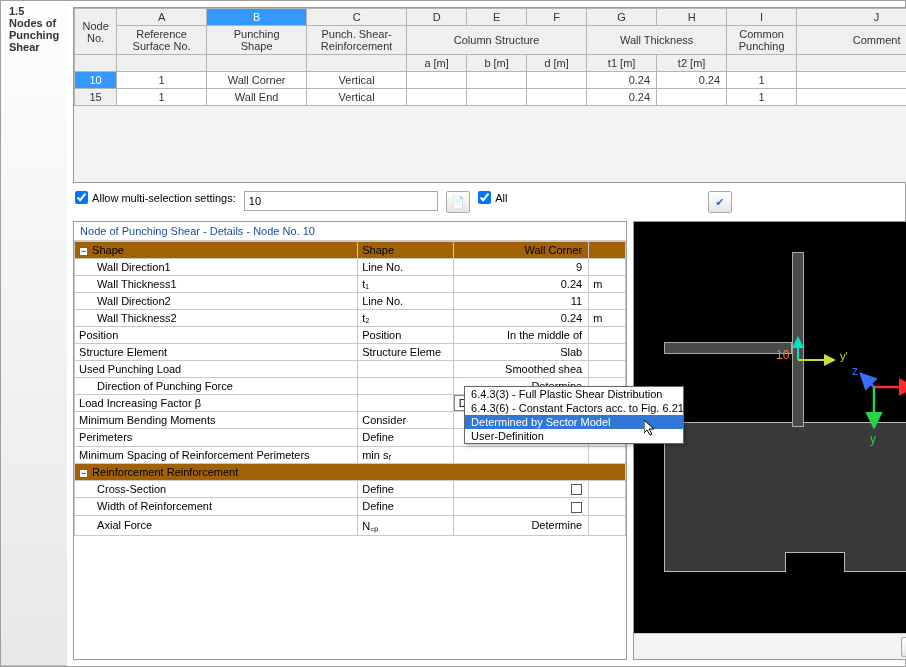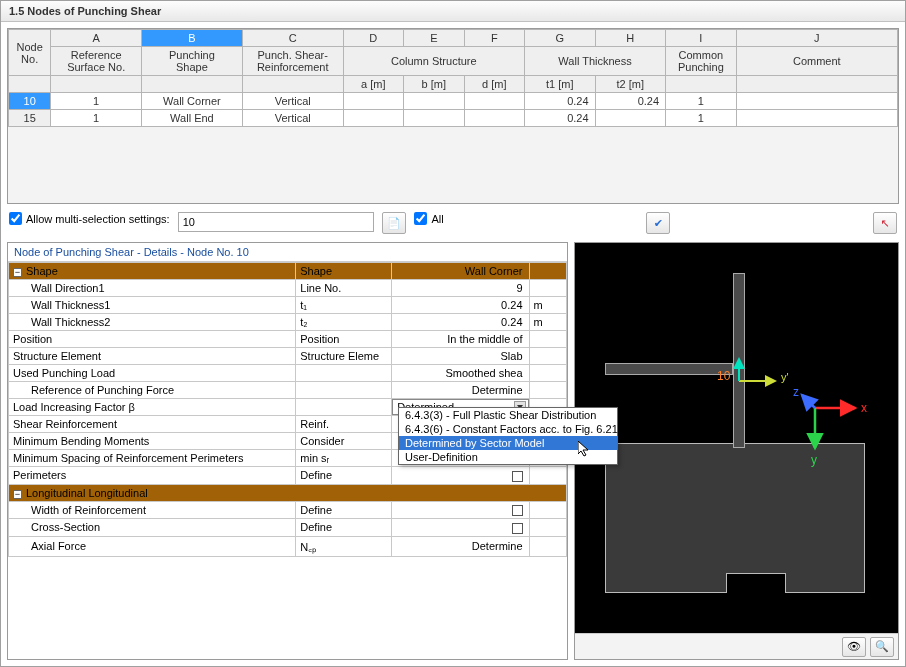--- a/index.html
+++ b/index.html
@@ -1,17 +1,17 @@
 <!DOCTYPE html>
 <html><head>
 <meta charset="utf-8">
 <style>
   * { box-sizing: border-box; margin: 0; padding: 0; font-family: Tahoma, Arial, sans-serif; font-size: 11px; }
   body { background: #f0f0f0; width: 906px; height: 667px; overflow: hidden; }
-  .window { width: 906px; height: 667px; background: #fff; border: 1px solid #a0a0a0; display: flex; flex-direction: column; }
+  .window { width: 906px; height: 667px; background: #fff; border: 1px solid #a0a0a0; display: flex; }
   .titlebar { background: linear-gradient(#fdfdfd,#e8e8e8); border-bottom: 1px solid #c0c0c0; padding: 4px 8px; font-weight: bold; color: #333; }
   .body { flex: 1; display:flex; flex-direction:column; padding: 6px 6px 6px 6px; gap:6px; }
 
   
   .grid-wrap { border:1px solid #9a9a9a; height:176px; background:#f3f3f3; overflow:hidden; }
   table.grid { border-collapse: collapse; width: 100%; table-layout: fixed; }
   table.grid th, table.grid td { border:1px solid #b5b5b5; padding:2px 4px; text-align:center; font-weight:normal; color:#333; background:#fff; white-space:nowrap; overflow:hidden; }
   table.grid th { background:#efefef; }
   table.grid th.colhead-top { background:#efefef; }
   table.grid th.selected { background:#3399ff; color:#fff; }
@@ -205,20 +205,26 @@
                 <td class="val">9</td>
                 <td class="unit"></td>
               </tr>
           <tr>
                 <td class="label indent">Wall Thickness1</td>
                 <td class="sub">t₁</td>
                 <td class="val">0.24</td>
                 <td class="unit">m</td>
               </tr>
           <tr>
+                <td class="label indent">Wall Direction2</td>
+                <td class="sub">Line No.</td>
+                <td class="val">11</td>
+                <td class="unit"></td>
+              </tr>
+          <tr>
                 <td class="label indent">Wall Thickness2</td>
                 <td class="sub">t₂</td>
                 <td class="val">0.24</td>
                 <td class="unit">m</td>
               </tr>
           <tr>
                 <td class="label">Position</td>
                 <td class="sub">Position</td>
                 <td class="val">In the middle of</td>
                 <td class="unit"></td>
@@ -229,71 +235,65 @@
                 <td class="val">Slab</td>
                 <td class="unit"></td>
               </tr>
           <tr>
                 <td class="label">Used Punching Load</td>
                 <td class="sub"></td>
                 <td class="val">Smoothed shea</td>
                 <td class="unit"></td>
               </tr>
           <tr>
-                <td class="label indent">Reference of Punching Force</td>
+                <td class="label indent">Direction of Punching Force</td>
                 <td class="sub"></td>
                 <td class="val">Determine</td>
                 <td class="unit"></td>
               </tr>
           <tr>
             <td class="label">Load Increasing Factor β</td>
             <td class="sub"></td>
             <td class="val" style="padding:0">
               <div class="combo">
                     <span>Determined</span>
                     <span class="arrow"></span>
                   </div>
             </td>
             <td class="unit"></td>
           </tr>
           <tr>
-                <td class="label">Shear Reinforcement</td>
-                <td class="sub">Reinf.</td>
-                <td class="val"></td>
-                <td class="unit"></td>
-              </tr>
-          <tr>
                 <td class="label">Minimum Bending Moments</td>
                 <td class="sub">Consider</td>
                 <td class="val"></td>
                 <td class="unit"></td>
               </tr>
           <tr>
+                <td class="label">Perimeters</td>
+                <td class="sub">Define</td>
+                <td class="val"><span class="cb"></span></td>
+                <td class="unit"></td>
+              </tr>
+          <tr>
                 <td class="label">Minimum Spacing of Reinforcement Perimeters</td>
                 <td class="sub">min sᵣ</td>
                 <td class="val"></td>
                 <td class="unit"></td>
               </tr>
-          <tr>
-                <td class="label">Perimeters</td>
+          <tr class="group">
+                <td class="label" colspan="4"><span class="toggle">−</span><span>Reinforcement Reinforcement</span></td>
+              </tr>
+          <tr>
+                <td class="label indent">Cross-Section</td>
                 <td class="sub">Define</td>
                 <td class="val"><span class="cb"></span></td>
                 <td class="unit"></td>
               </tr>
-          <tr class="group">
-                <td class="label" colspan="4"><span class="toggle">−</span><span>Longitudinal Longitudinal</span></td>
-              </tr>
           <tr>
                 <td class="label indent">Width of Reinforcement</td>
-                <td class="sub">Define</td>
-                <td class="val"><span class="cb"></span></td>
-                <td class="unit"></td>
-              </tr>
-          <tr>
-                <td class="label indent">Cross-Section</td>
                 <td class="sub">Define</td>
                 <td class="val"><span class="cb"></span></td>
                 <td class="unit"></td>
               </tr>
           <tr>
                 <td class="label indent">Axial Force</td>
                 <td class="sub">N꜀ₚ</td>
                 <td class="val">Determine</td>
                 <td class="unit"></td>
               </tr>

